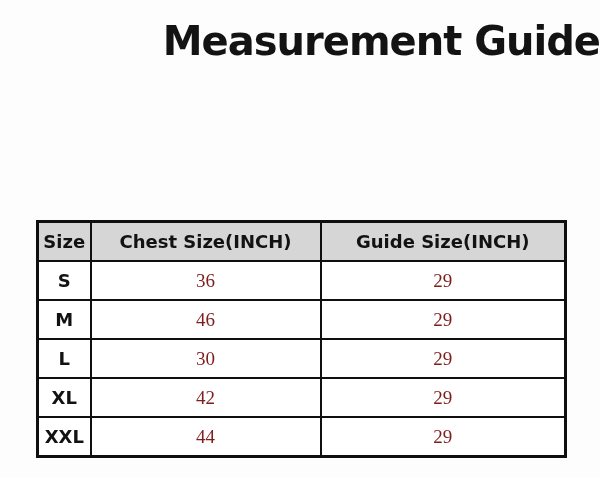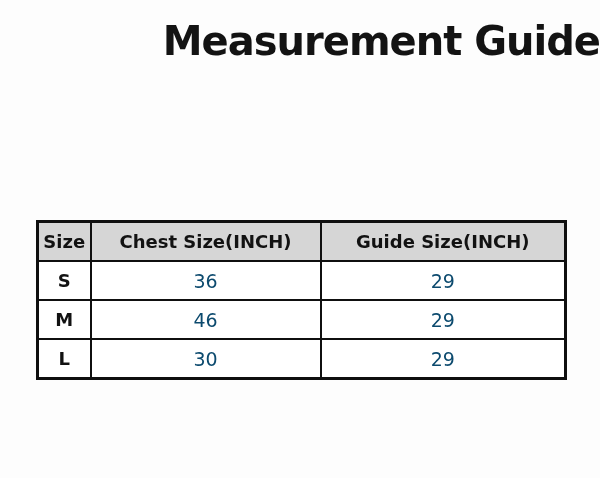--- a/index.html
+++ b/index.html
@@ -53,21 +53,22 @@
   }
   .size-table tbody th.size-label {
     background: #ffffff;
     font-size: 18px;
     font-weight: 700;
     color: #121212;
   }
   .size-table tbody td.value {
     font-size: 19px;
     font-weight: 400;
-    color: #0c4a6e;
+    color: #7f1d1d;
+    font-family: Liberation Serif, serif;
   }
   col.c-size   { width: 53px; }
   col.c-chest  { width: 230px; }
   col.c-length { width: 245px; }
 </style>
 </head>
 <body style="--bg: #fdfdfd; --header-bg: #d6d6d6; --border: #0f0f0f; --text: #131313;">
 
 <main>
   <h1 class="title">Measurement Guide</h1>
@@ -94,15 +95,25 @@
       <tr>
         <th class="size-label">M</th>
         <td class="value">46</td>
         <td class="value">29</td>
       </tr>
       <tr>
         <th class="size-label">L</th>
         <td class="value">30</td>
         <td class="value">29</td>
       </tr>
+      <tr>
+        <th class="size-label">XL</th>
+        <td class="value">42</td>
+        <td class="value">29</td>
+      </tr>
+      <tr>
+        <th class="size-label">XXL</th>
+        <td class="value">44</td>
+        <td class="value">29</td>
+      </tr>
     </tbody>
   </table>
 </main>
 
 </body></html>

